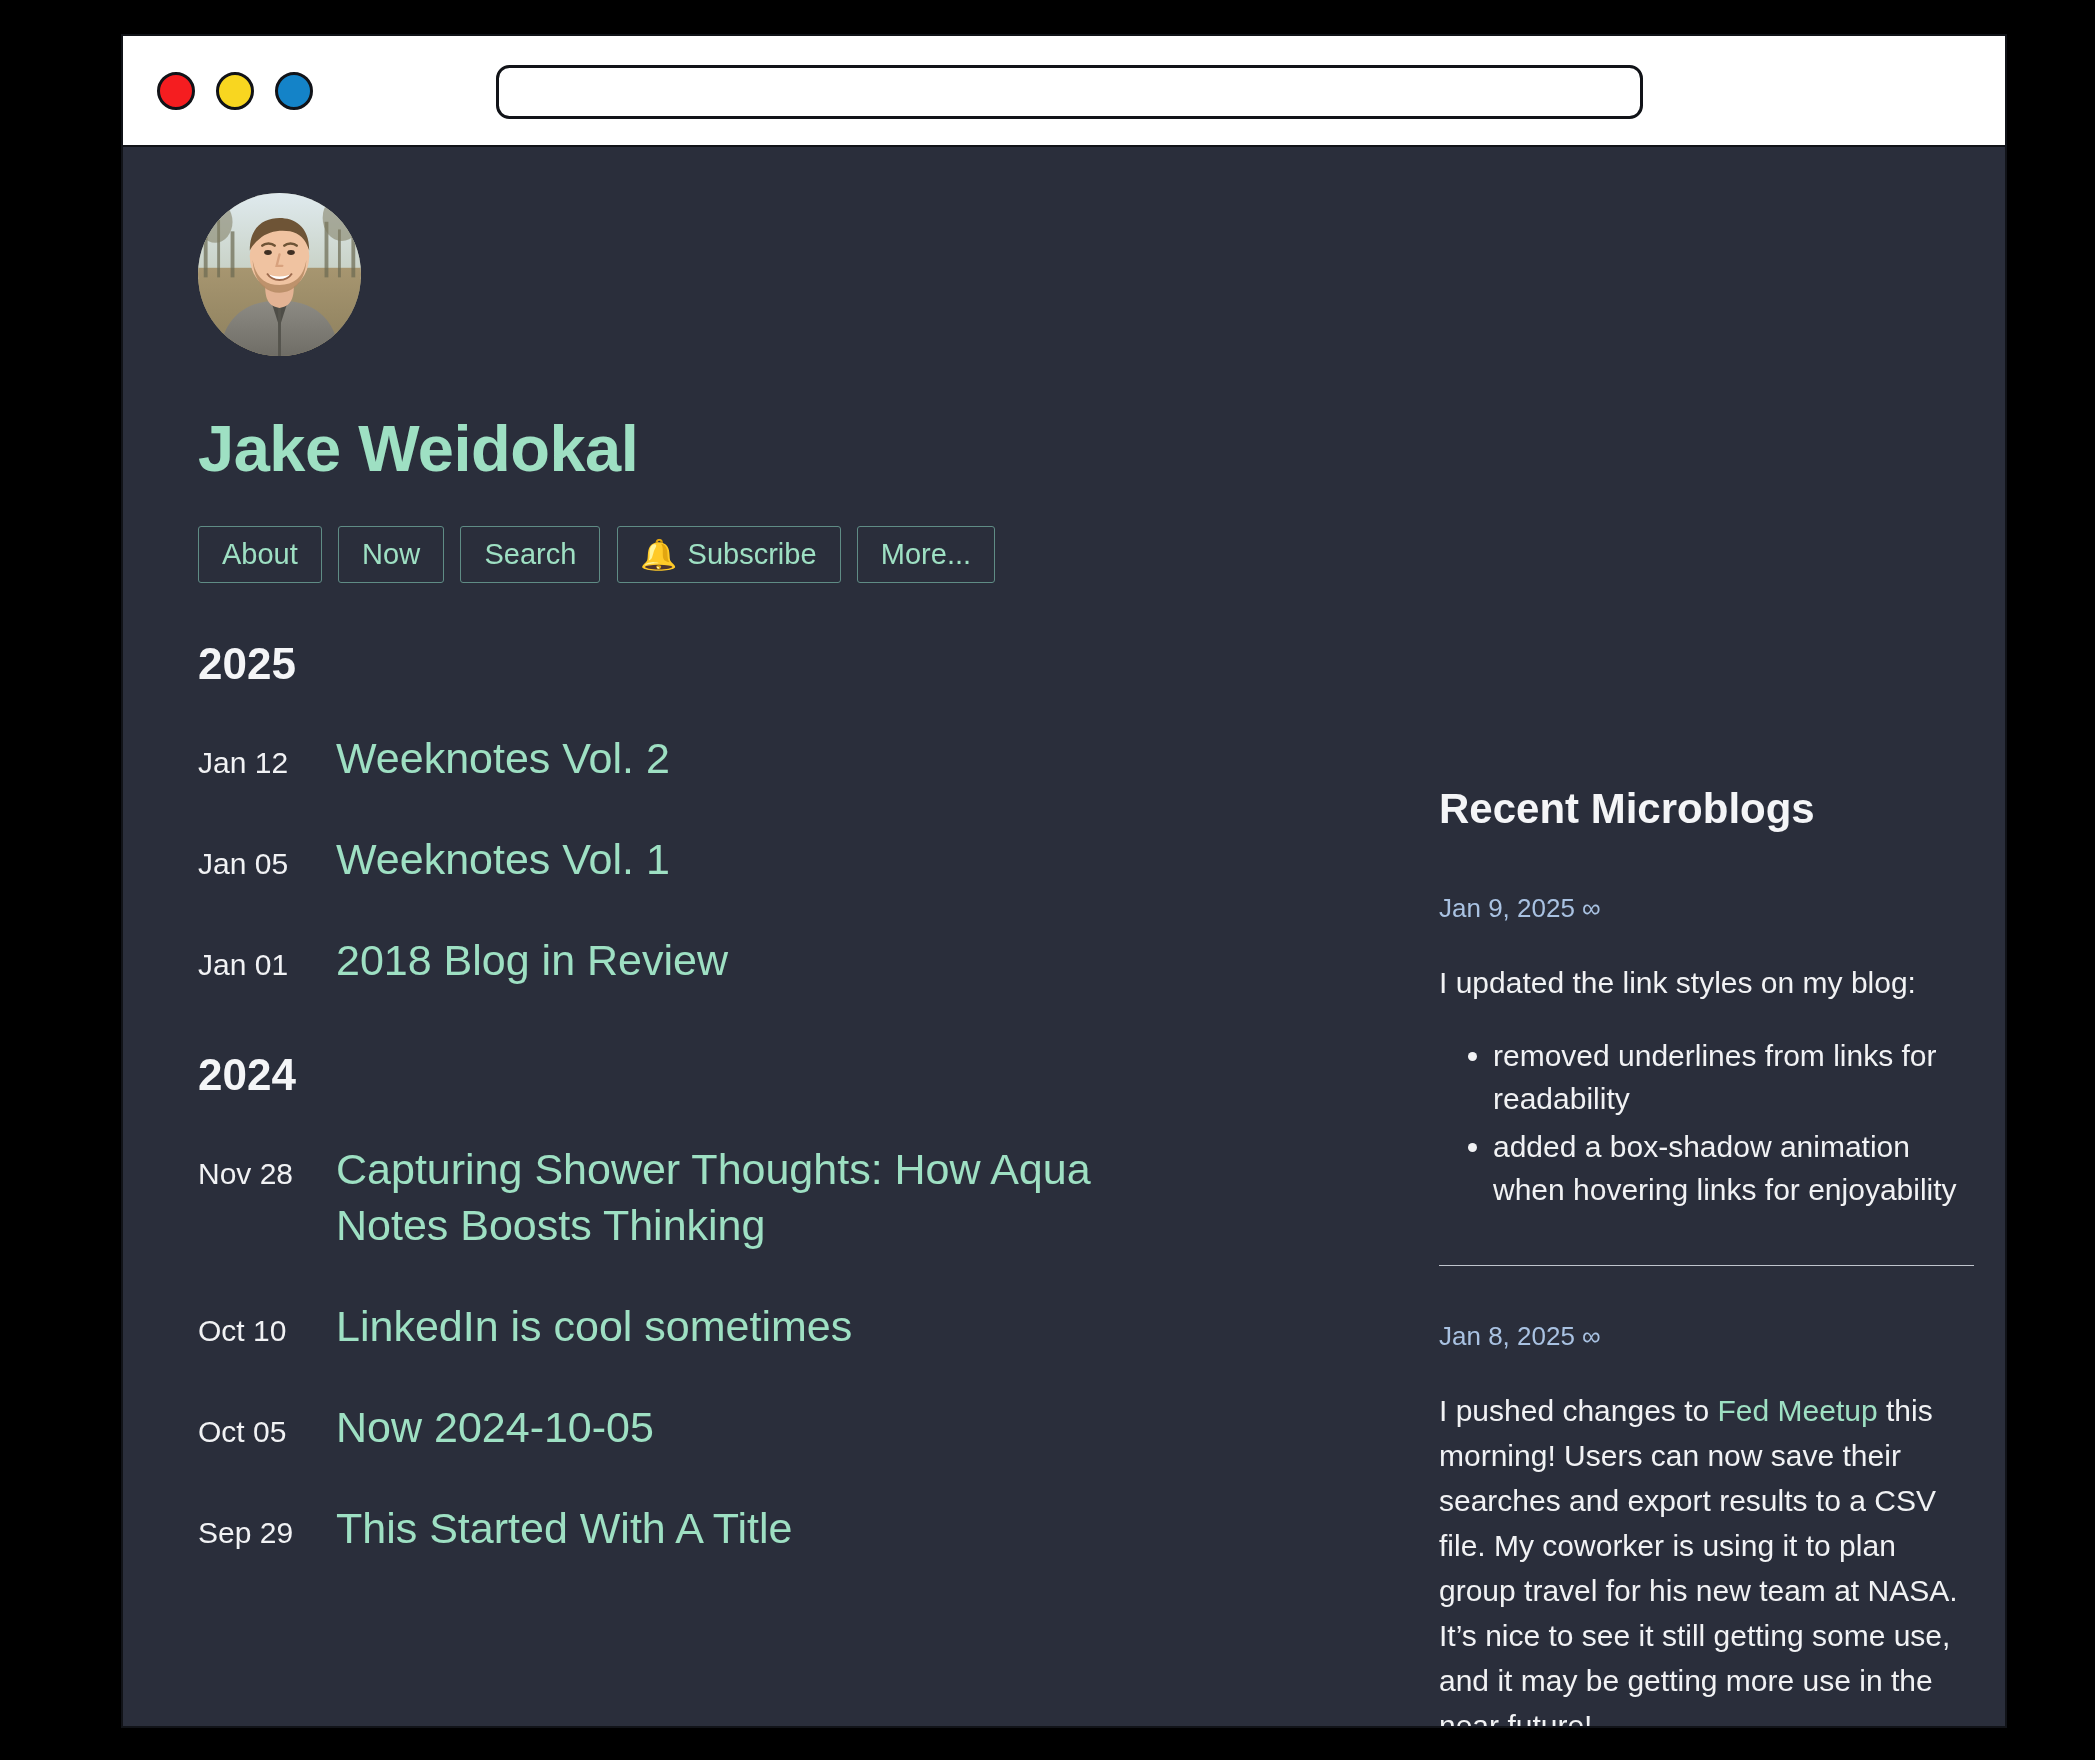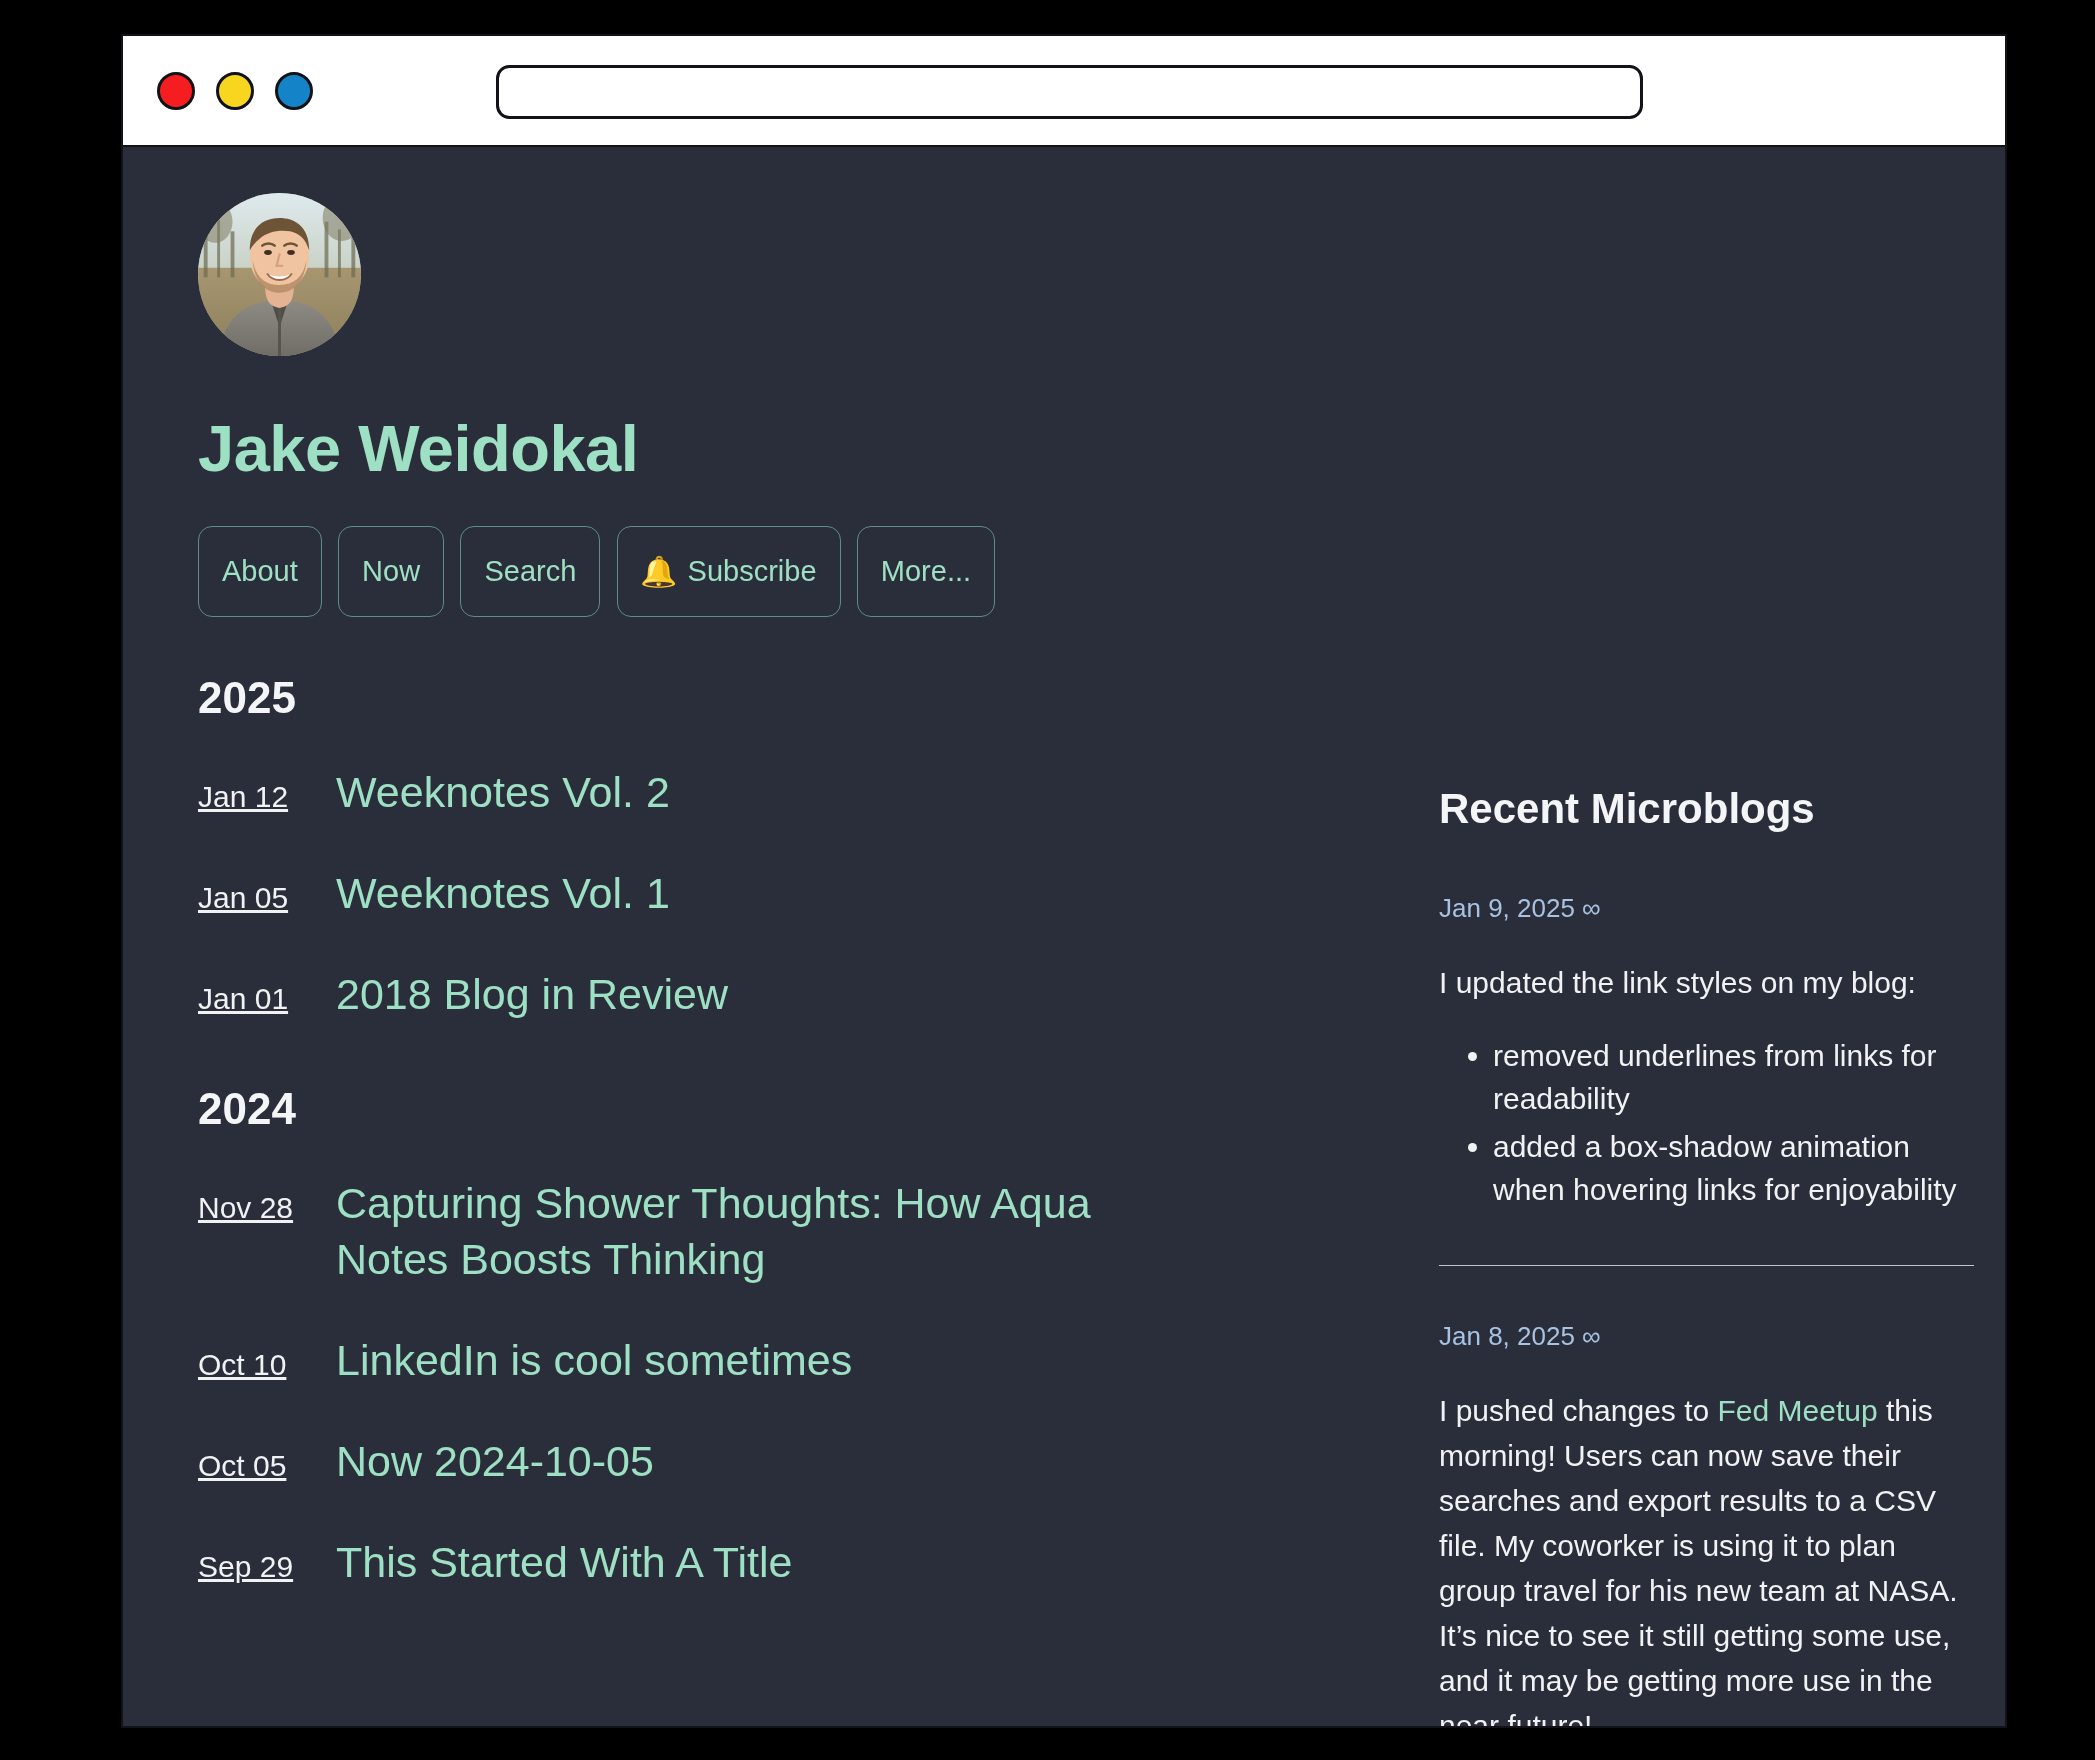--- a/index.html
+++ b/index.html
@@ -104,26 +104,26 @@
 
   .nav-row {
     margin-top: 45px;
     display: flex;
     gap: 16.3px;
     align-items: center;
   }
 
   .nav-btn {
     border: 1.9px solid #5f8c85;
-    border-radius: 14px;
+    border-radius: 3px;
     background: transparent;
     color: #9ee0c3;
     font-size: 29px;
     font-family: "Liberation Sans", sans-serif;
-    padding: 28px 23px;
+    padding: 11px 23px;
     line-height: 1.15;
     white-space: nowrap;
     cursor: pointer;
     display: flex;
     align-items: center;
     gap: 9.6px;
   }
   .bell { font-size: 30px; line-height: 1; }
 
   .year-heading {
@@ -139,21 +139,20 @@
     display: flex;
     align-items: baseline;
     margin-top: 45px;
   }
   .post-date {
     width: 138px;
     flex: none;
     font-size: 30px;
     color: #f1f2f4;
     line-height: 1.2;
-    text-decoration: underline;
   }
   .post-title {
     font-size: 43px;
     color: #9ee0c3;
     line-height: 1.3;
     max-width: 860px;
     cursor: pointer;
   }
 
   

